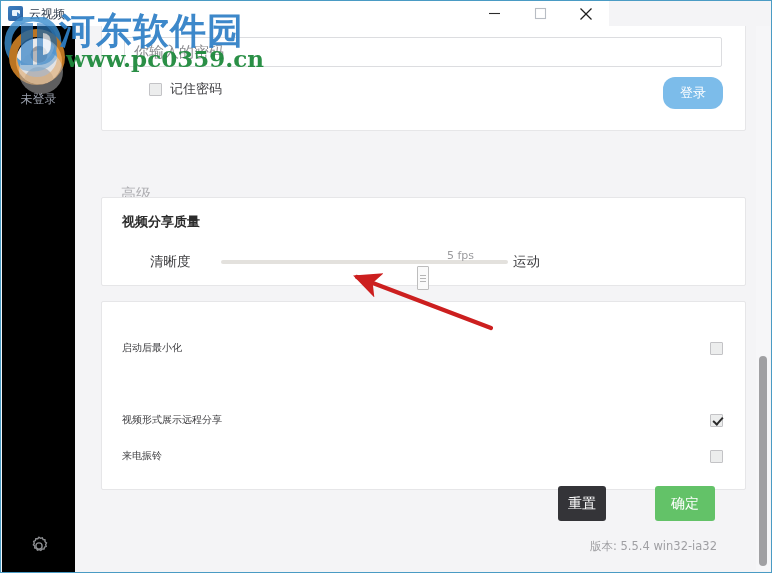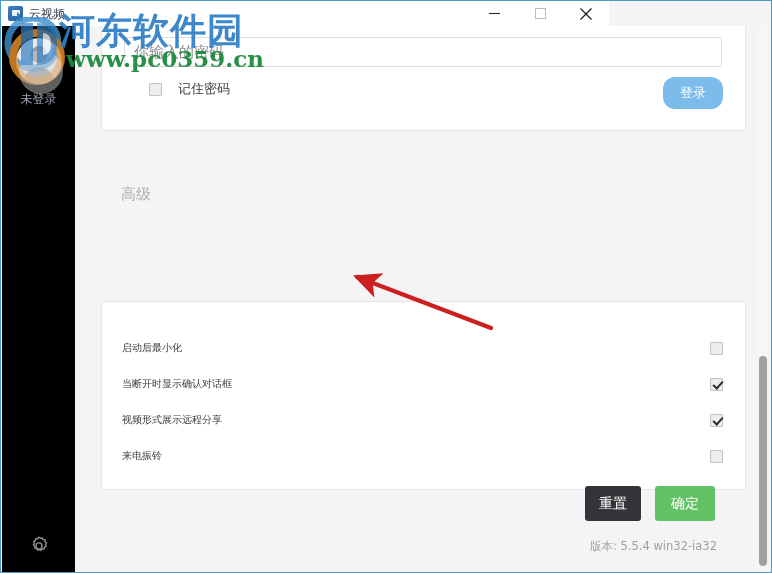--- a/index.html
+++ b/index.html
@@ -92,21 +92,21 @@
   }
   .pw-field{
     position:absolute;left:22px;top:25px;width:598px;height:30px;
     border:1px solid #dcdde0;border-radius:2px;background:#fff;
     display:flex;align-items:center;padding-left:9px;box-sizing:border-box;
   }
   .pw-placeholder{
     font-size:15px;color:#8d8d91;font-family:"DejaVu Sans",sans-serif;
   }
   .remember-row{
-    position:absolute;left:47px;top:68px;display:flex;align-items:center;gap:16px;
+    position:absolute;left:47px;top:68px;display:flex;align-items:center;gap:8px;
   }
   .cb{
     width:13px;height:13px;border:1px solid #c3c3c6;background:#eceded;
     border-radius:1px;box-sizing:border-box;flex:none;position:relative;
   }
   .cb.checked:after{
     content:"";position:absolute;left:3.5px;top:0.5px;width:4px;height:8px;
     border:solid #2b2b2b;border-width:0 2px 2px 0;transform:rotate(42deg);
   }
   .remember-label{font-size:13px;color:#3d3d40;font-family:"DejaVu Sans",sans-serif;}
@@ -170,21 +170,21 @@
     font-family:"DejaVu Sans",sans-serif;
   }
   .opt-row .cb{position:absolute;right:22px;}
 
   
   .btn{
     position:absolute;height:35px;border-radius:3px;color:#fff;font-size:14px;
     display:flex;align-items:center;justify-content:center;border:none;
     font-family:"DejaVu Sans",sans-serif;cursor:pointer;
   }
-  .btn-reset{left:510px;top:460px;width:56px;background:#343438;}
+  .btn-reset{left:483px;top:460px;width:48px;background:#343438;}
   .btn-ok{left:580px;top:460px;width:60px;background:#63c268;}
   .version{
     position:absolute;left:512px;top:513px;width:130px;text-align:right;
     font-size:11.5px;color:#9f9fa3;font-family:"DejaVu Sans",sans-serif;
   }
 
   
   .scrollbar-track{
     position:absolute;right:1px;top:25px;width:14px;bottom:1px;
     background:#f6f6f8;z-index:25;
@@ -265,29 +265,40 @@
       </div>
       <div class="remember-row">
         <span class="cb"></span>
         <span class="remember-label">记住密码</span>
       </div>
       <button class="login-btn">登录</button>
     </div>
 
     <div class="section-label">高级</div>
 
+    <div class="card quality-card">
+      <div class="quality-title">视频分享质量</div>
+      <div class="slider-row">
+        <div class="slider-end left">清晰度</div>
+        <div class="slider-end right">运动</div>
+        <div class="track">
+          <div class="fps-label">5 fps</div>
+          <div class="handle">
+            <span></span>
+            <span></span>
+            <span></span>
+          </div>
+        </div>
+      </div>
+    </div>
 
     <div class="card options-card">
       <div class="opt-row" style="top:28px">
         <span class="opt-label">启动后最小化</span>
         <span class="cb"></span>
-      </div>
-      <div class="opt-row" style="top:64px">
-        <span class="opt-label">当断开时显示确认对话框</span>
-        <span class="cb checked"></span>
       </div>
       <div class="opt-row" style="top:100px">
         <span class="opt-label">视频形式展示远程分享</span>
         <span class="cb checked"></span>
       </div>
       <div class="opt-row" style="top:136px">
         <span class="opt-label">来电振铃</span>
         <span class="cb"></span>
       </div>
     </div>

